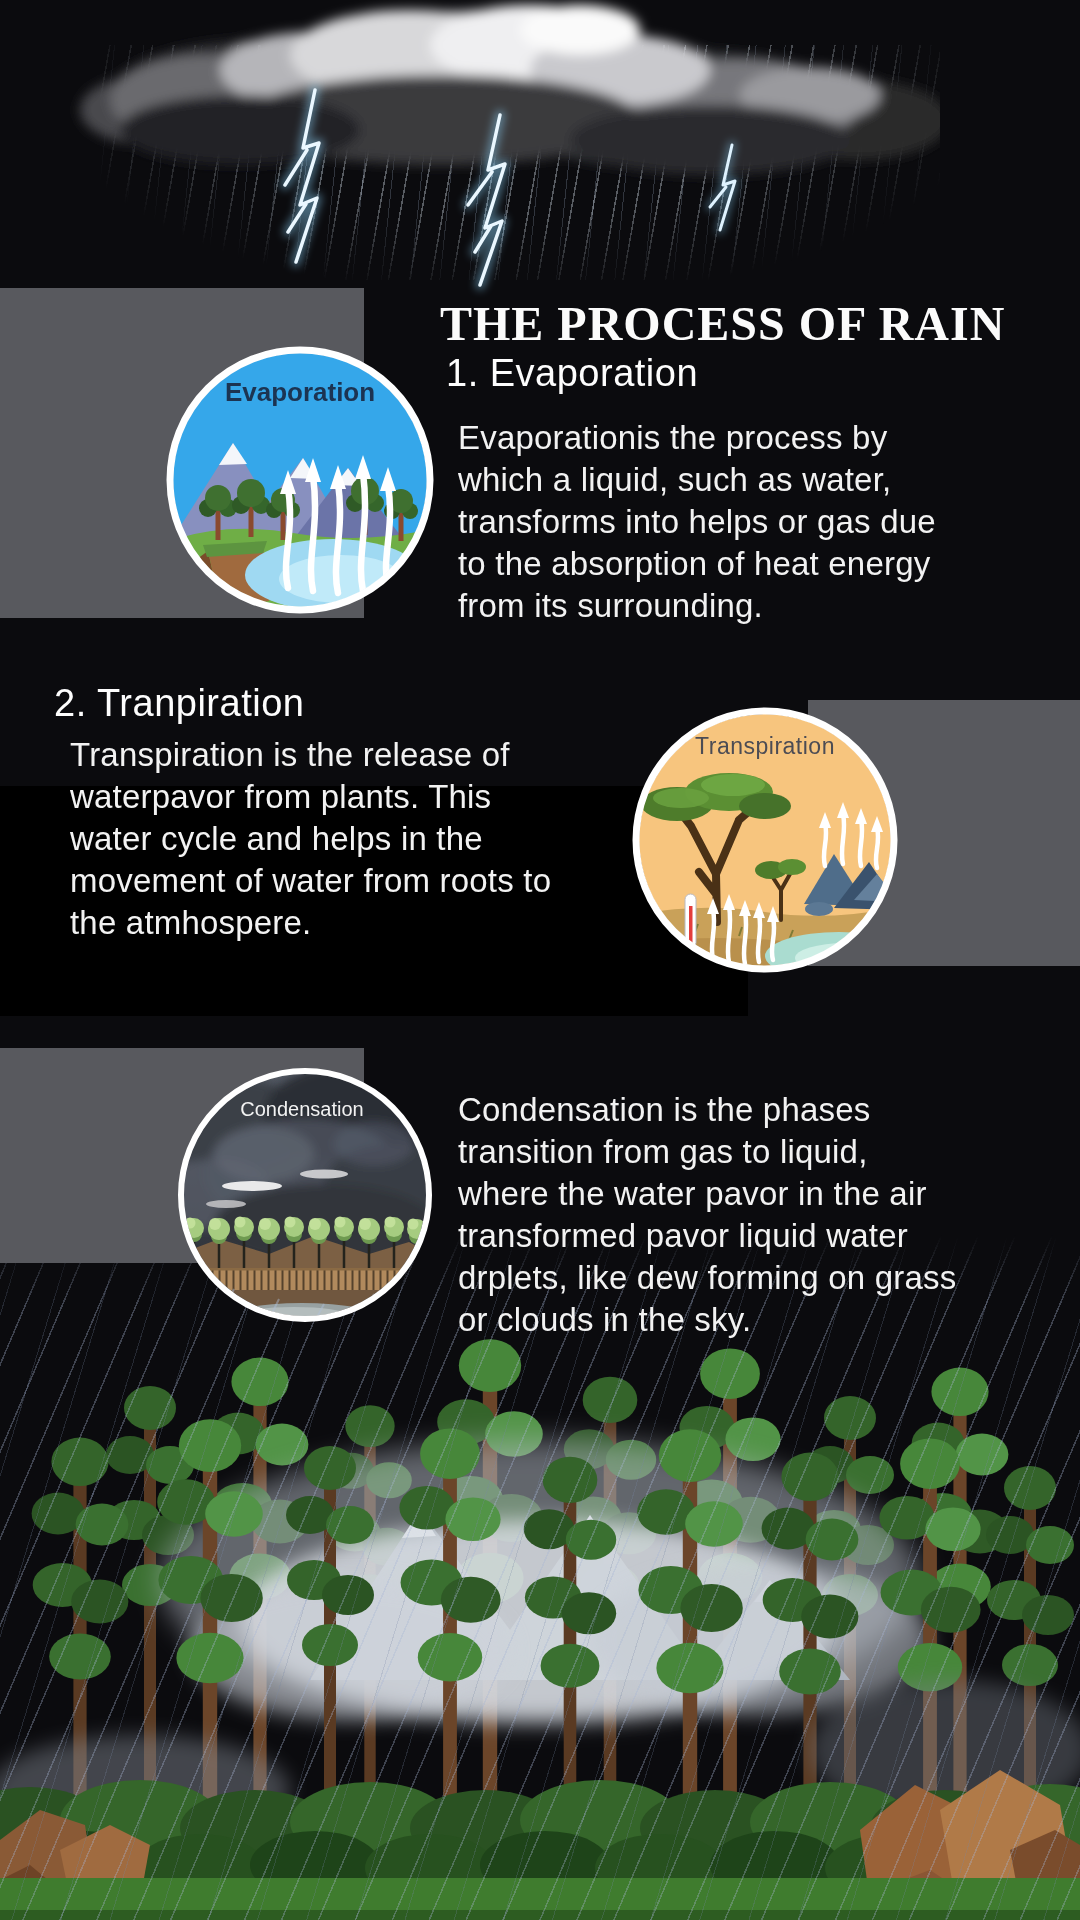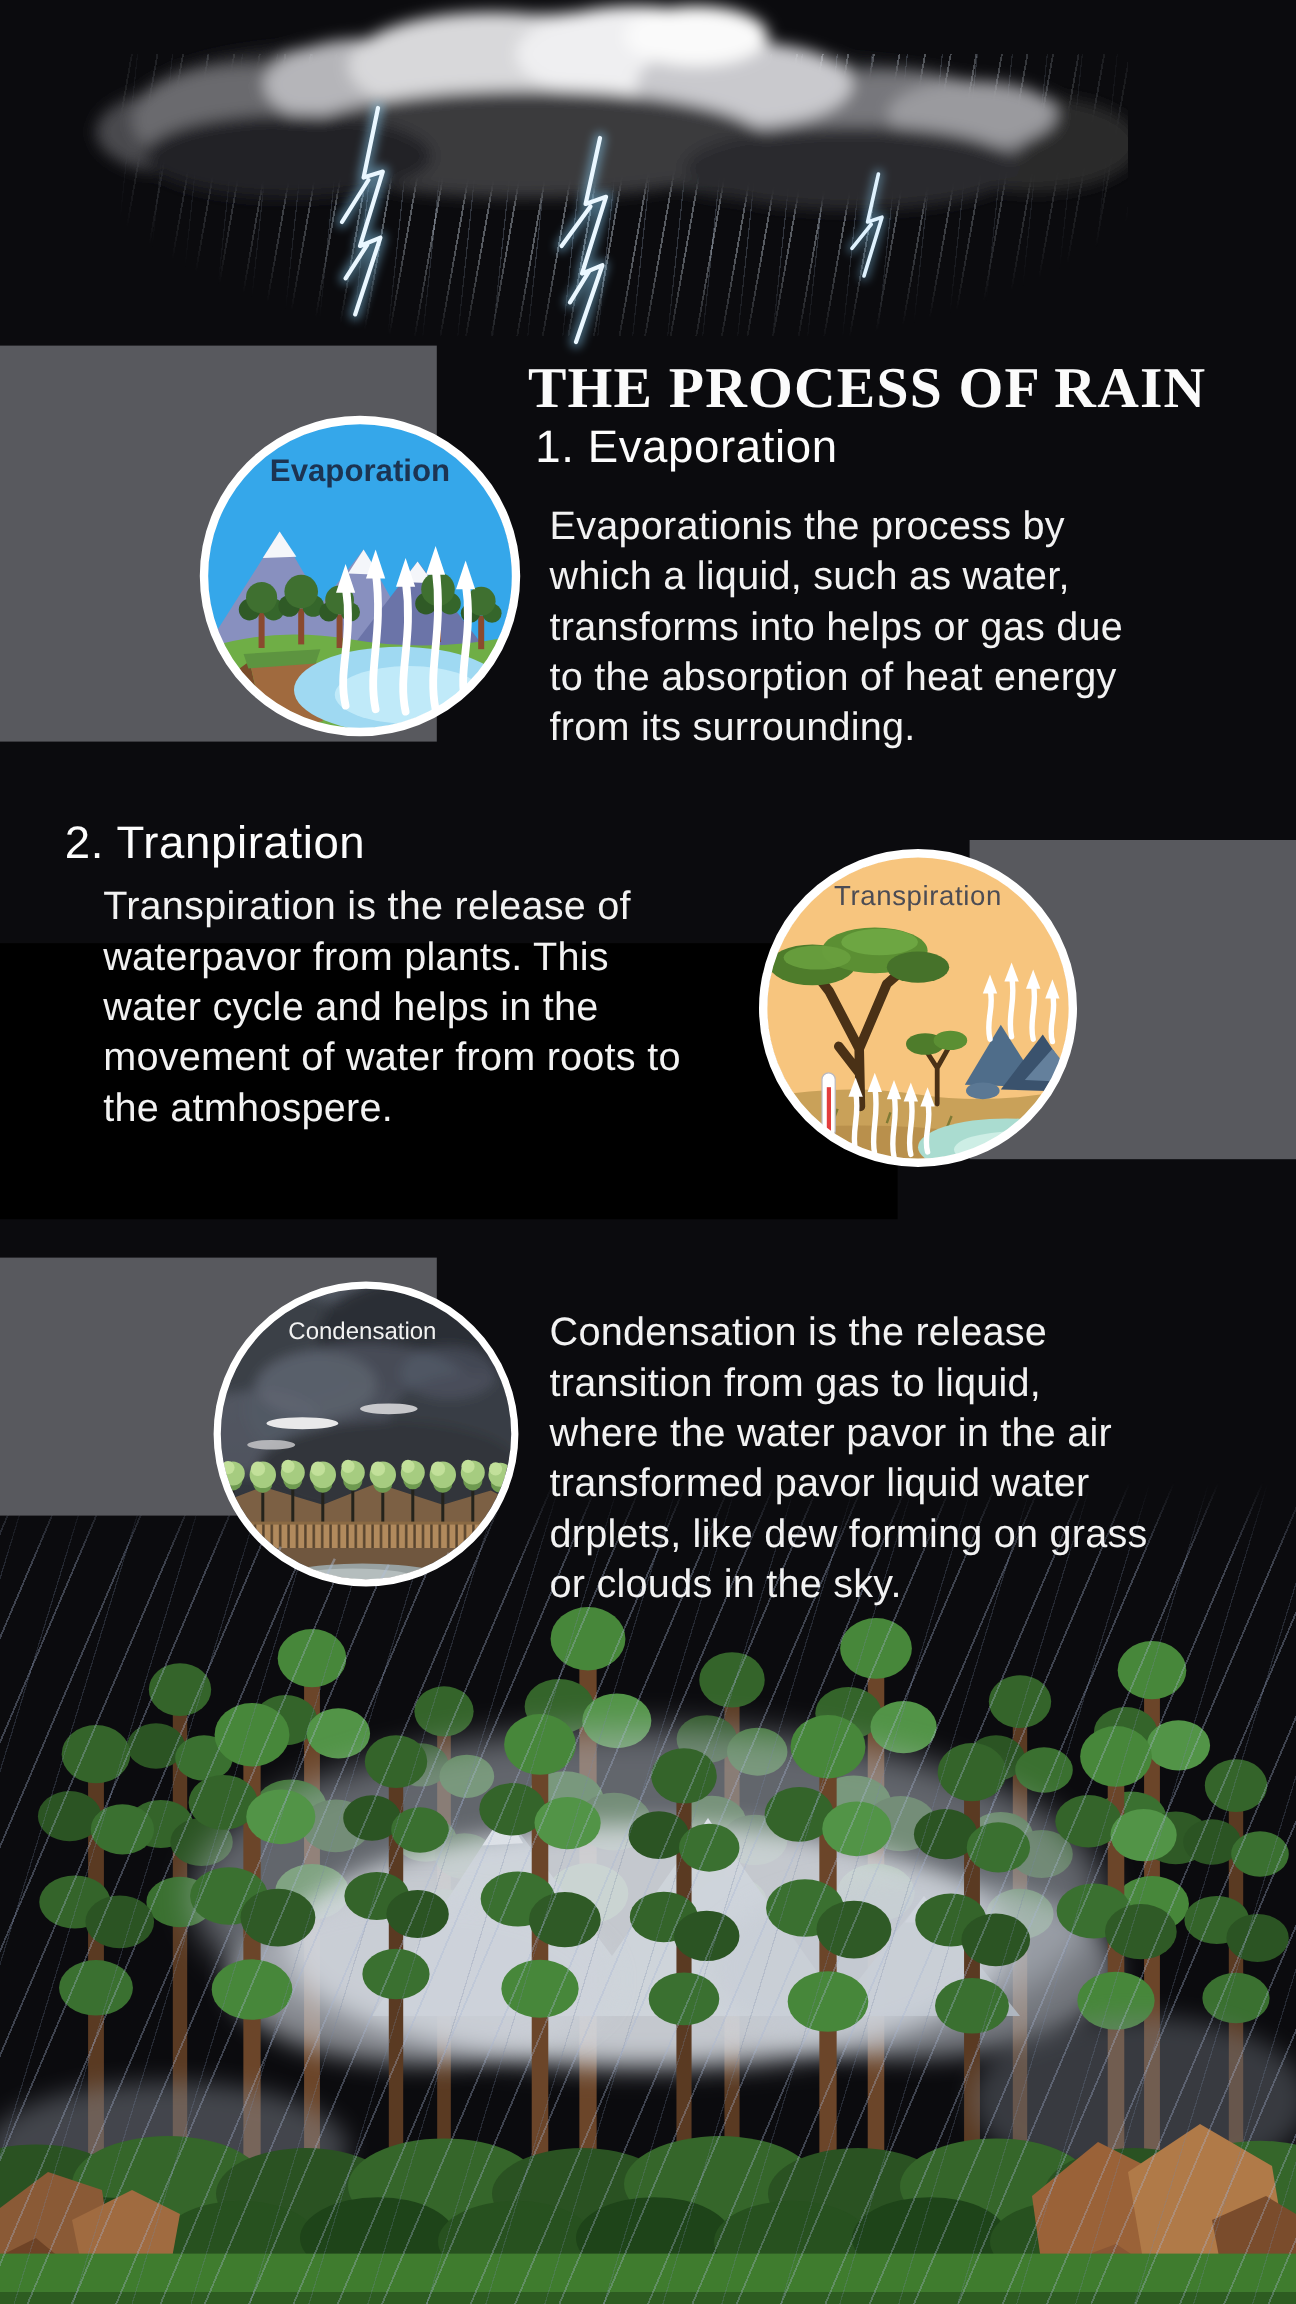--- a/index.html
+++ b/index.html
@@ -156,21 +156,21 @@
       <text x="137" y="58" font-size="26" font-weight="bold" fill="#1c3452" text-anchor="middle">Evaporation</text>
     </g>
     <circle cx="137" cy="137" r="130" fill="none" stroke="#fff" stroke-width="7"></circle>
   </svg>
 
   <div class="abs z2" id="black-band2"></div>
   <div class="abs gray-band z3" style="left:808px;top:700px;width:272px;height:266px"></div>
 
   <h2 class="abs heading" style="left:54px;top:682px;margin:0">2. Tranpiration</h2>
 
-  <div class="abs para" style="left:86px;top:734px">
+  <div class="abs para" style="left:70px;top:734px">
     <div>Transpiration is the release of</div>
     <div>waterpavor from plants. This</div>
     <div>water cycle and helps in the</div>
     <div>movement of water from roots to</div>
     <div>the atmhospere.</div>
   </div>
 
   <svg class="abs z5" style="left:629px;top:704px" width="272" height="272" viewBox="0 0 272 272">
     <defs>
         <clipPath id="tc">
@@ -230,21 +230,21 @@
       </g>
       <text x="136" y="50" font-size="23" fill="#4c4c54" text-anchor="middle" letter-spacing=".5">Transpiration</text>
     </g>
     <circle cx="136" cy="136" r="129" fill="none" stroke="#fff" stroke-width="7"></circle>
   </svg>
 
   <div class="abs gray-band z3" style="left:0;top:1048px;width:364px;height:215px"></div>
 
 
   <div class="abs para" style="left:458px;top:1089px">
-    <div>Condensation is the release</div>
+    <div>Condensation is the phases</div>
     <div>transition from gas to liquid,</div>
     <div>where the water pavor in the air</div>
     <div>transformed pavor liquid water</div>
     <div>drplets, like dew forming on grass</div>
     <div>or clouds in the sky.</div>
   </div>
 
   <svg class="abs z5" style="left:174px;top:1064px" width="262" height="262" viewBox="0 0 262 262">
     <defs>
       <clipPath id="cc">

